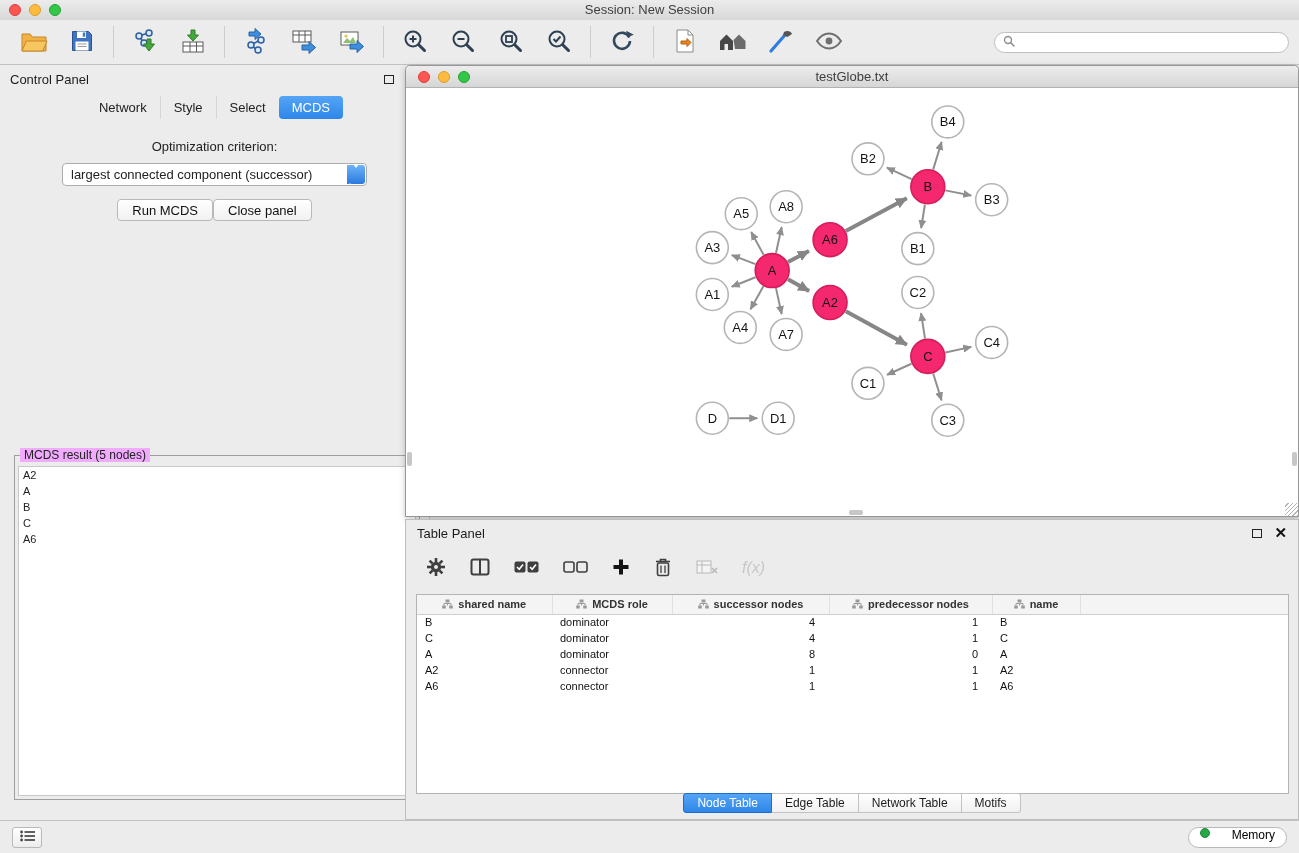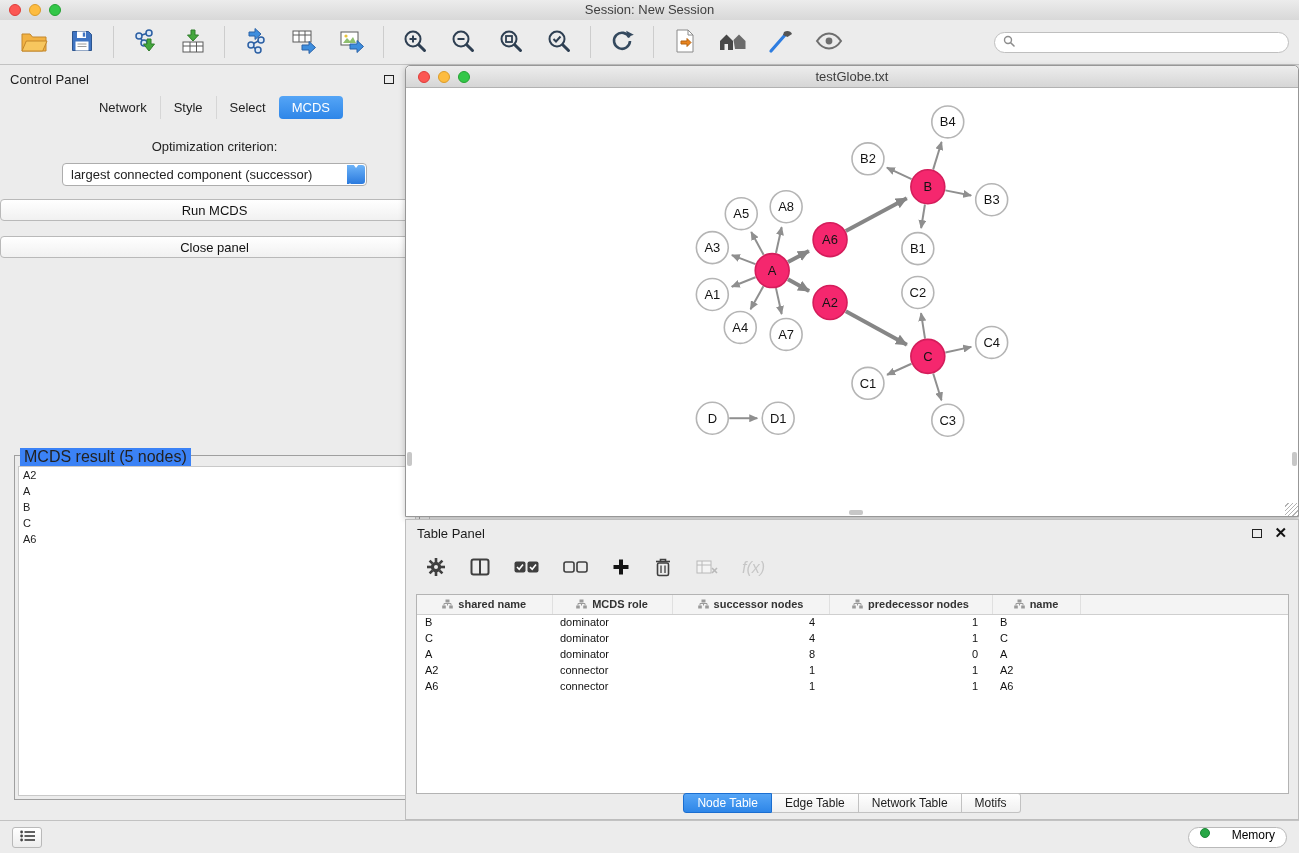--- a/index.html
+++ b/index.html
@@ -44,26 +44,26 @@
   .opt-label{text-align:center;margin-top:20px;font-size:13px;}
   .mac-select{margin:9px auto 0;width:305px;height:23px;background:#fff;border:1px solid #adadad;
     border-radius:4px;position:relative;font-size:13px;line-height:21px;padding:0 26px 0 8px;
     cursor:pointer;white-space:nowrap;overflow:hidden;}
   .stepper{position:absolute;right:1px;top:1px;bottom:1px;width:18px;border-radius:0 3px 3px 0;
     background:linear-gradient(#6db3f8,#2a7ade);}
   .stepper .up{width:0;height:0;border-left:3.5px solid transparent;border-right:3.5px solid transparent;
     border-bottom:4.5px solid #fff;margin:4px auto 2px;}
   .stepper .down{width:0;height:0;border-left:3.5px solid transparent;border-right:3.5px solid transparent;
     border-top:4.5px solid #fff;margin:0 auto;}
-  .cp-buttons{display:flex;justify-content:center;gap:15px;margin-top:13px;flex-direction:column;}
+  .cp-buttons{display:flex;justify-content:center;margin-top:13px;}
   .mac-btn{height:22px;padding:0 14px;background:linear-gradient(#ffffff,#f1f1f1);
     border:1px solid #b9b9b9;border-radius:4px;font-size:13px;color:#111;cursor:pointer;
     font-family:"Liberation Sans",sans-serif;}
   .groupbox{position:absolute;left:14px;right:9px;top:390px;bottom:20px;border:1px solid #9f9f9f;}
-  .groupbox-legend{position:absolute;top:-8px;left:5px;background:#3b82f6;padding:0 4px;font-size:16px;}
+  .groupbox-legend{position:absolute;top:-8px;left:5px;background:#f0abfc;padding:0 4px;font-size:12px;}
   .result-viewport{position:absolute;left:3px;right:3px;top:10px;bottom:3px;background:#fff;
     border:1px solid #c9c9c9;overflow:auto;}
   .result-item{font-size:11px;line-height:16px;padding:0 0 0 4px;cursor:default;}
 
   
   .network-window{position:absolute;left:405px;top:65px;width:894px;height:452px;background:#fff;
     border:1px solid #979797;border-radius:5px 5px 0 0;box-shadow:0 2px 6px rgba(0,0,0,.22);}
   .nw-titlebar{height:22px;background:linear-gradient(#ededed,#d6d6d6);border-bottom:1px solid #b2b2b2;
     border-radius:5px 5px 0 0;position:relative;}
   .nw-titlebar .traffic{top:5px;left:12px;}

